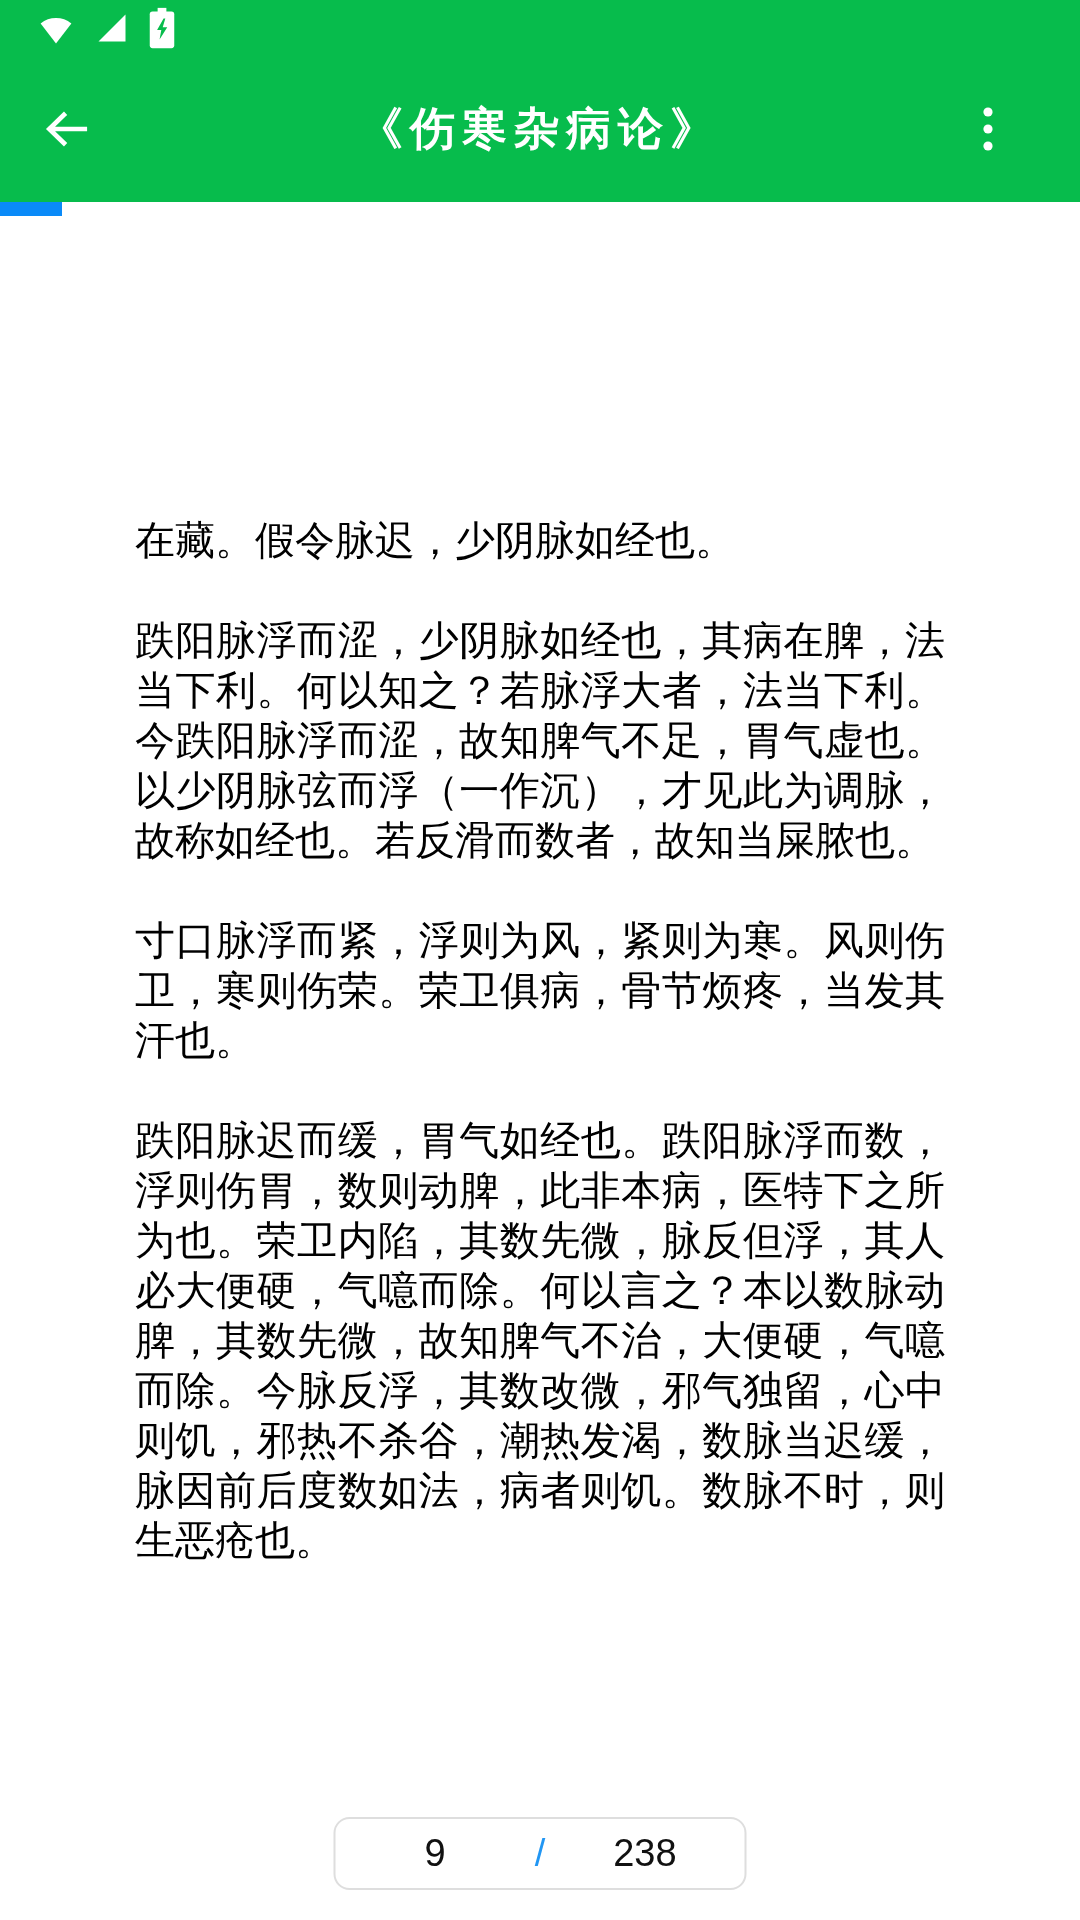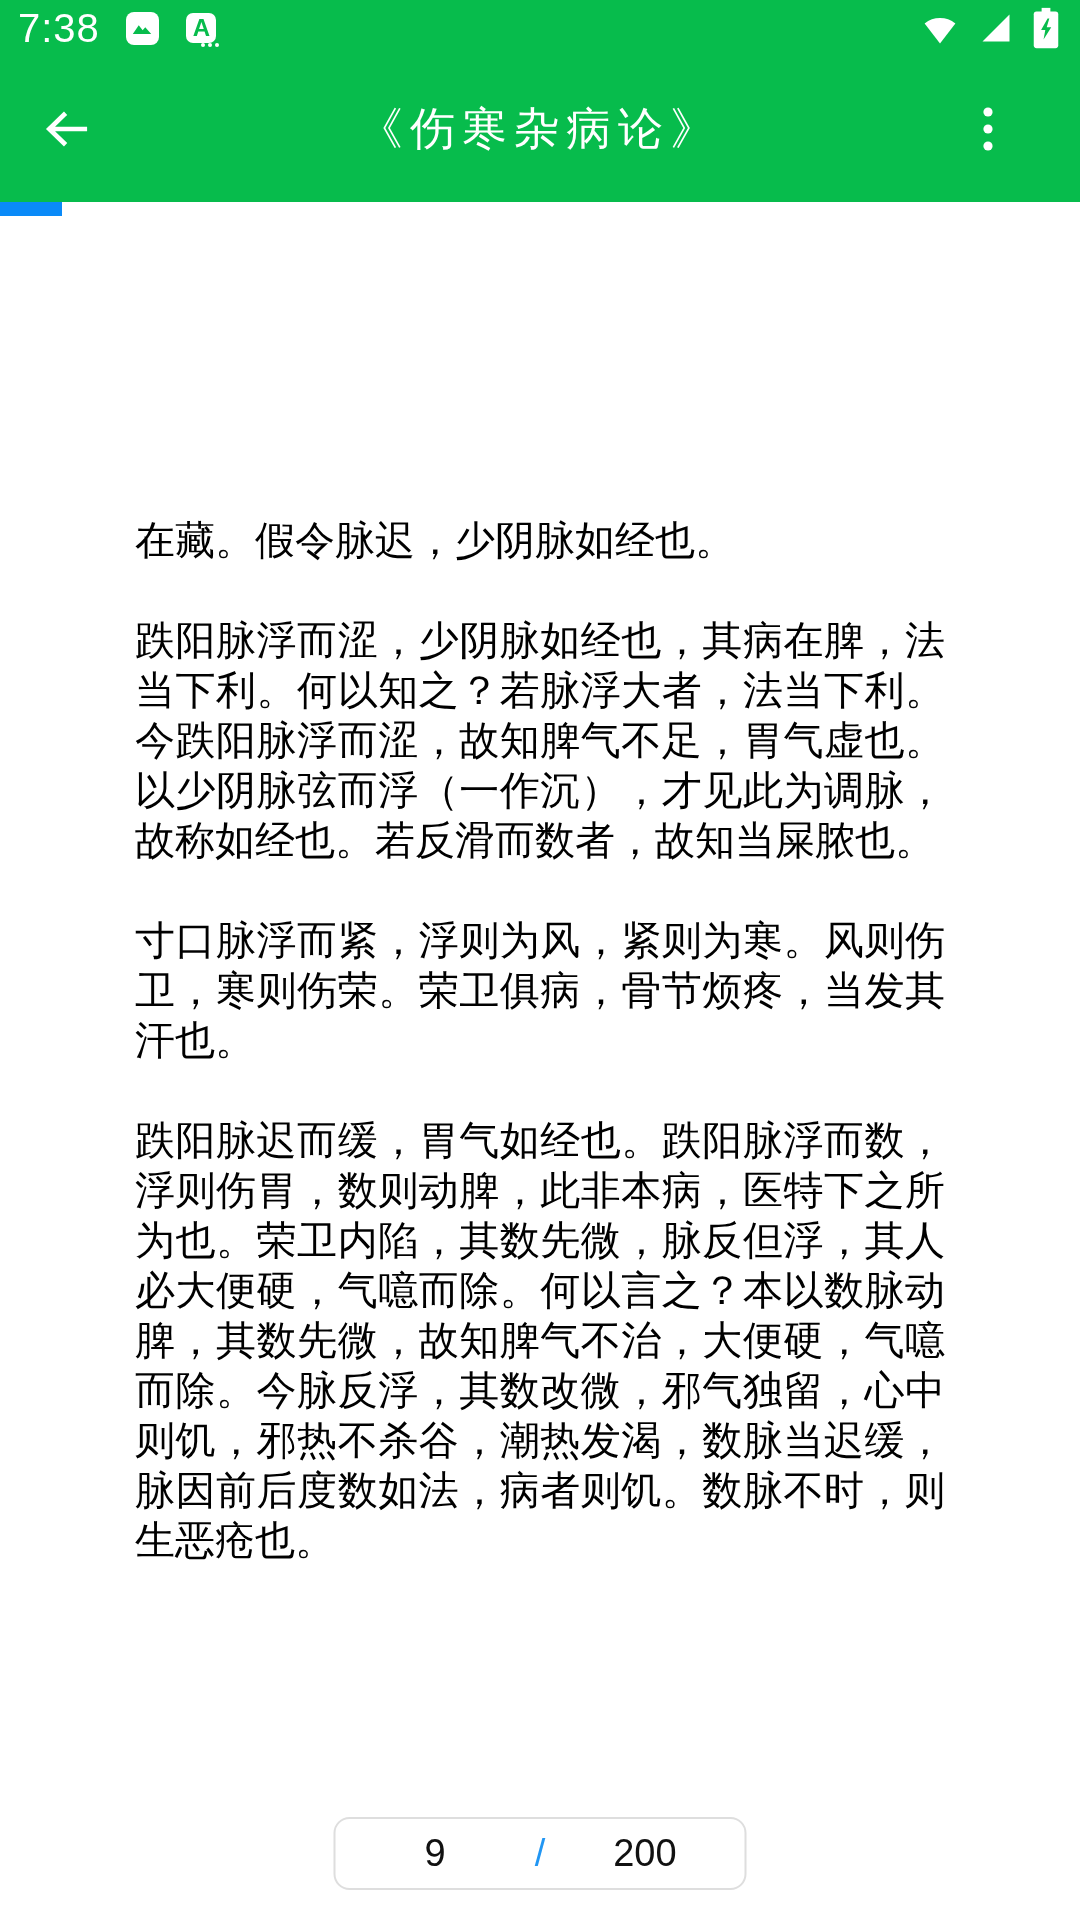--- a/index.html
+++ b/index.html
@@ -52,21 +52,21 @@
     position:relative;
     display:flex;align-items:center;
   }
   .back-btn{
     position:absolute;left:38px;top:50%;transform:translateY(-50%);
     width:56px;height:56px;background:none;border:none;cursor:pointer;
     display:flex;align-items:center;justify-content:center;
   }
   .app-title{
     position:absolute;left:50%;top:50%;transform:translate(-50%,-50%);
-    color:#fff;font-size:45px;font-weight:400;letter-spacing:7px;
+    color:#fff;font-size:45px;font-weight:700;letter-spacing:7px;
     white-space:nowrap;
   }
   .more-btn{
     position:absolute;right:66px;top:50%;transform:translateY(-50%);
     width:52px;height:60px;background:none;border:none;cursor:pointer;
     display:flex;align-items:center;justify-content:center;
   }
 
   
   .progress{
@@ -104,38 +104,20 @@
   }
   .pg-side{flex:1;text-align:center;}
   .pg-slash{color:var(--slash_blue);font-size:38px;}
 </style>
 </head>
 <body>
 
 <div class="screen">
 
   <div class="status-bar">
-    <div class="sb-left">
-      <span class="sb-time">7:38</span>
-      <span class="sb-icon">
-        <span class="notif-chip">
-          <svg width="26" height="26" viewBox="0 0 24 24">
-            <path d="M3.5,17.5 L9,9.5 L12.6,14 L15,11.2 L20.5,17.5 Z" fill="#07BC4C"></path>
-          </svg>
-        </span>
-      </span>
-      <span class="sb-icon ime-wrap">
-        <span class="ime-chip">A</span>
-        <span class="ime-dots">
-            <i></i>
-            <i></i>
-            <i></i>
-          </span>
-      </span>
-    </div>
     <div class="sb-right">
       <span class="sb-icon">
         <svg width="40" height="36" viewBox="0 0 24 22">
           <path d="M12,20.5 L2.6,8.2 A15.2,15.2 0 0 1 21.4,8.2 Z" fill="#ffffff"></path>
         </svg>
       </span>
       <span class="sb-icon">
         <svg width="36" height="36" viewBox="0 0 24 24">
           <path d="M3,21 L21,21 L21,3 Z" fill="#ffffff"></path>
         </svg>
@@ -173,16 +155,16 @@
   <div class="content">
     <p>在藏。假令脉迟，少阴脉如经也。</p>
     <p>跌阳脉浮而涩，少阴脉如经也，其病在脾，法当下利。何以知之？若脉浮大者，法当下利。今跌阳脉浮而涩，故知脾气不足，胃气虚也。以少阴脉弦而浮（一作沉），才见此为调脉，故称如经也。若反滑而数者，故知当屎脓也。</p>
     <p>寸口脉浮而紧，浮则为风，紧则为寒。风则伤卫，寒则伤荣。荣卫俱病，骨节烦疼，当发其汗也。</p>
     <p>跌阳脉迟而缓，胃气如经也。跌阳脉浮而数，浮则伤胃，数则动脾，此非本病，医特下之所为也。荣卫内陷，其数先微，脉反但浮，其人必大便硬，气噫而除。何以言之？本以数脉动脾，其数先微，故知脾气不治，大便硬，气噫而除。今脉反浮，其数改微，邪气独留，心中则饥，邪热不杀谷，潮热发渴，数脉当迟缓，脉因前后度数如法，病者则饥。数脉不时，则生恶疮也。</p>
   </div>
 
   <div class="pagination">
     <span class="pg-side pg-cur">9</span>
     <span class="pg-slash">/</span>
-    <span class="pg-side pg-total">200</span>
+    <span class="pg-side pg-total">238</span>
   </div>
 
 </div>
 
 </body></html>

